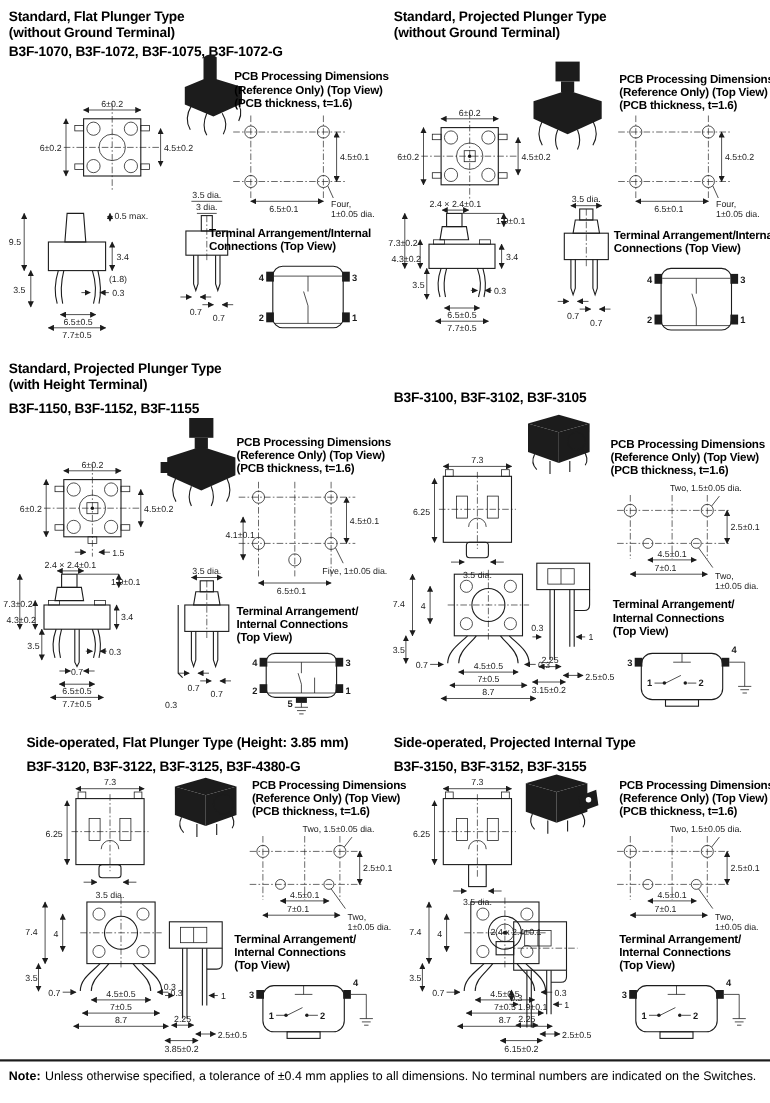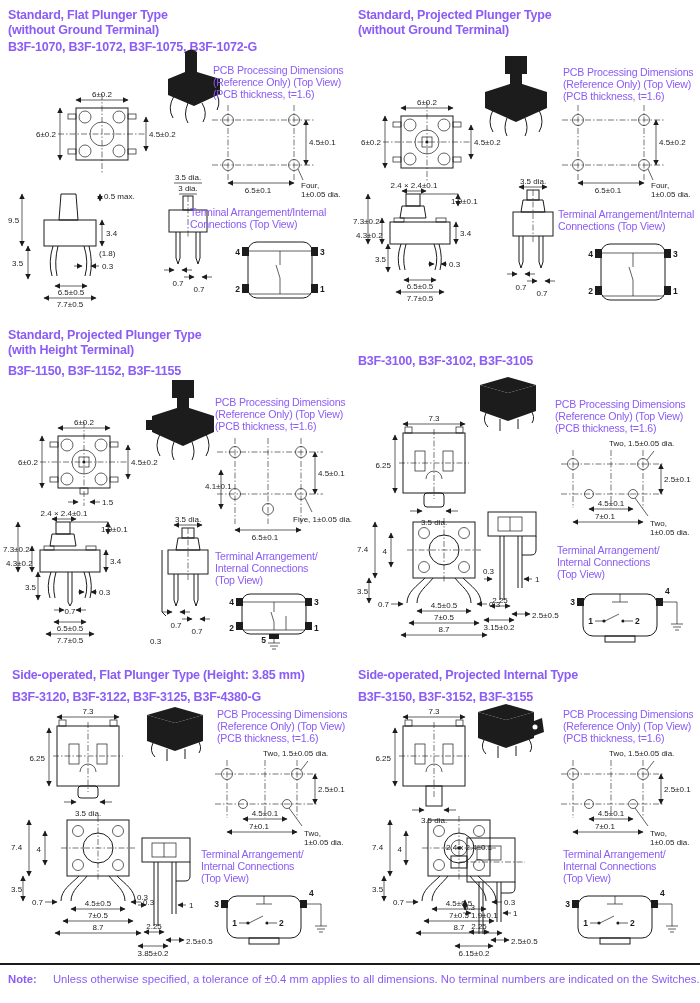--- a/index.html
+++ b/index.html
@@ -1,29 +1,29 @@
 <!DOCTYPE html>
 <html><head>
 <meta charset="utf-8">
 <style>
 html,body{margin:0;padding:0;background:#fff}
 .page{position:relative;width:700px;height:1003px;background:#fff;overflow:hidden;
-  font-family:"Liberation Sans",sans-serif;color:#8b5cf6}
+  font-family:"Liberation Sans",sans-serif;color:#000000}
 .sec{position:absolute;width:350px}
 .t{position:absolute;font-weight:bold;font-size:12.5px;line-height:1.2;letter-spacing:-.2px;white-space:nowrap}
-.h{position:absolute;font-weight:normal;font-size:10.6px;line-height:1.15;letter-spacing:-.2px;white-space:nowrap}
+.h{position:absolute;font-weight:bold;font-size:10.6px;line-height:1.15;letter-spacing:-.2px;white-space:nowrap}
 svg{position:absolute;overflow:visible}
 .s{stroke:#1c1c1c;stroke-width:1;fill:none}
 .s2{stroke:#1c1c1c;stroke-width:.7;fill:none}
 .f{fill:#1c1c1c;stroke:none}
 .dd{stroke:#1c1c1c;stroke-width:.6;fill:none;stroke-dasharray:6 2 1.5 2}
 text{font-family:"Liberation Sans",sans-serif;font-size:8px;fill:#1c1c1c}
 .tnum{font-size:8.5px;font-weight:bold}
 .note{position:absolute;left:0;top:963px;width:700px;border-top:2px solid #1c1c1c;padding:8px 0 0 8px;font-size:11.3px}
-.note b{margin-right:16px}
+.note b{margin-right:4px}
 </style>
 </head>
 <body>
 
 <div class="page">
 <svg width="0" height="0">
       <defs>
 <marker id="a" viewBox="0 0 10 10" refX="9" refY="5" markerWidth="8" markerHeight="8" orient="auto-start-reverse">
           <path d="M0 0L10 5L0 10z" fill="#1c1c1c"></path>
         </marker>
@@ -715,21 +715,21 @@
     <circle cx="39" cy="35" r="1.6" class="f"></circle>
         <circle cx="58" cy="35" r="1.6" class="f"></circle>
     <rect x="40" y="50" width="30" height="6" class="s"></rect>
     <text class="tnum" x="10" y="19" text-anchor="end">3</text>
     <text class="tnum" x="100" y="8">4</text>
     <text class="tnum" x="28" y="38" text-anchor="end">1</text>
     <text class="tnum" x="70" y="38">2</text>
   </svg>
 </section>
 
-<section class="sec" style="left:4px;top:648px;height:315px">
+<section class="sec" style="left:16px;top:648px;height:315px">
   <div class="t" style="left:8px;top:20px">Side-operated, Flat Plunger Type (Height: 3.85 mm)</div>
   <div class="t" style="left:8px;top:42px">B3F-3120, B3F-3122, B3F-3125, B3F-4380-G</div>
 
   <svg style="left:15px;top:58px" width="115" height="125">
     <text x="69" y="8" text-anchor="middle">7.3</text>
     <g class="s2">
           <line x1="38" y1="11" x2="100" y2="11" marker-start="url(#a)" marker-end="url(#a)"></line>
       <line x1="30" y1="22" x2="30" y2="80" marker-start="url(#a)" marker-end="url(#a)"></line>
         </g>
     <text x="26" y="55" text-anchor="end">6.25</text>

